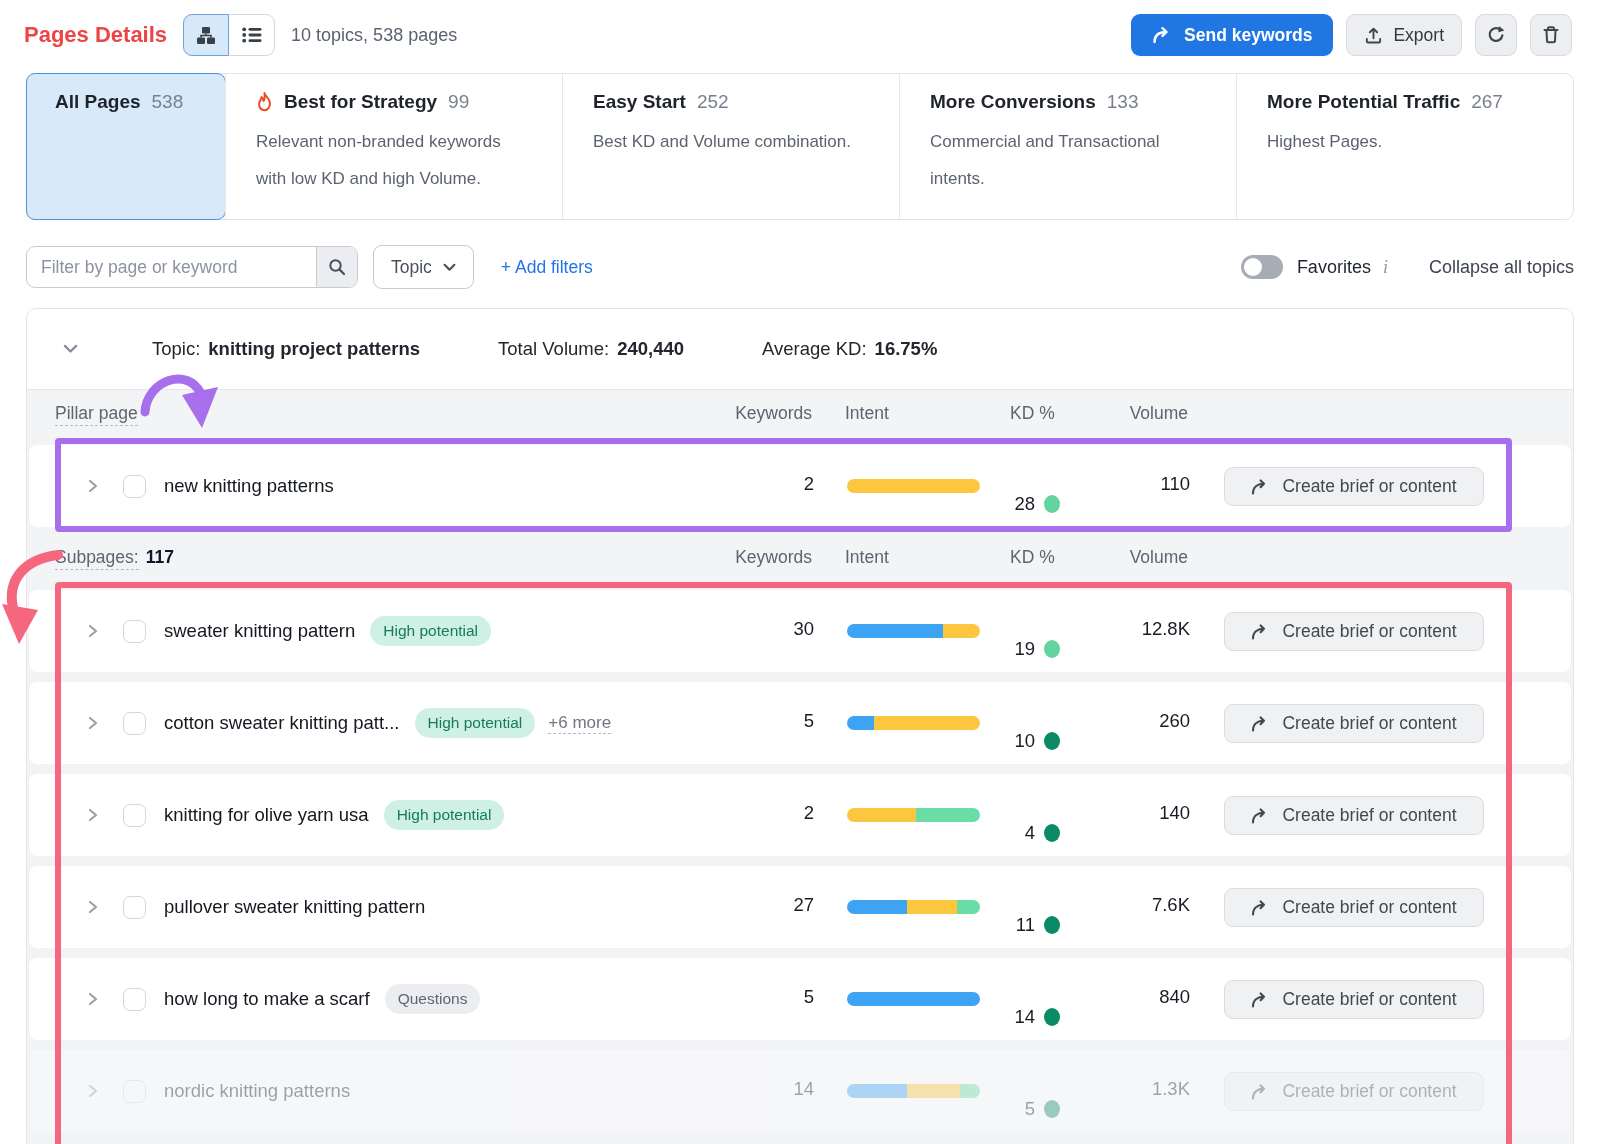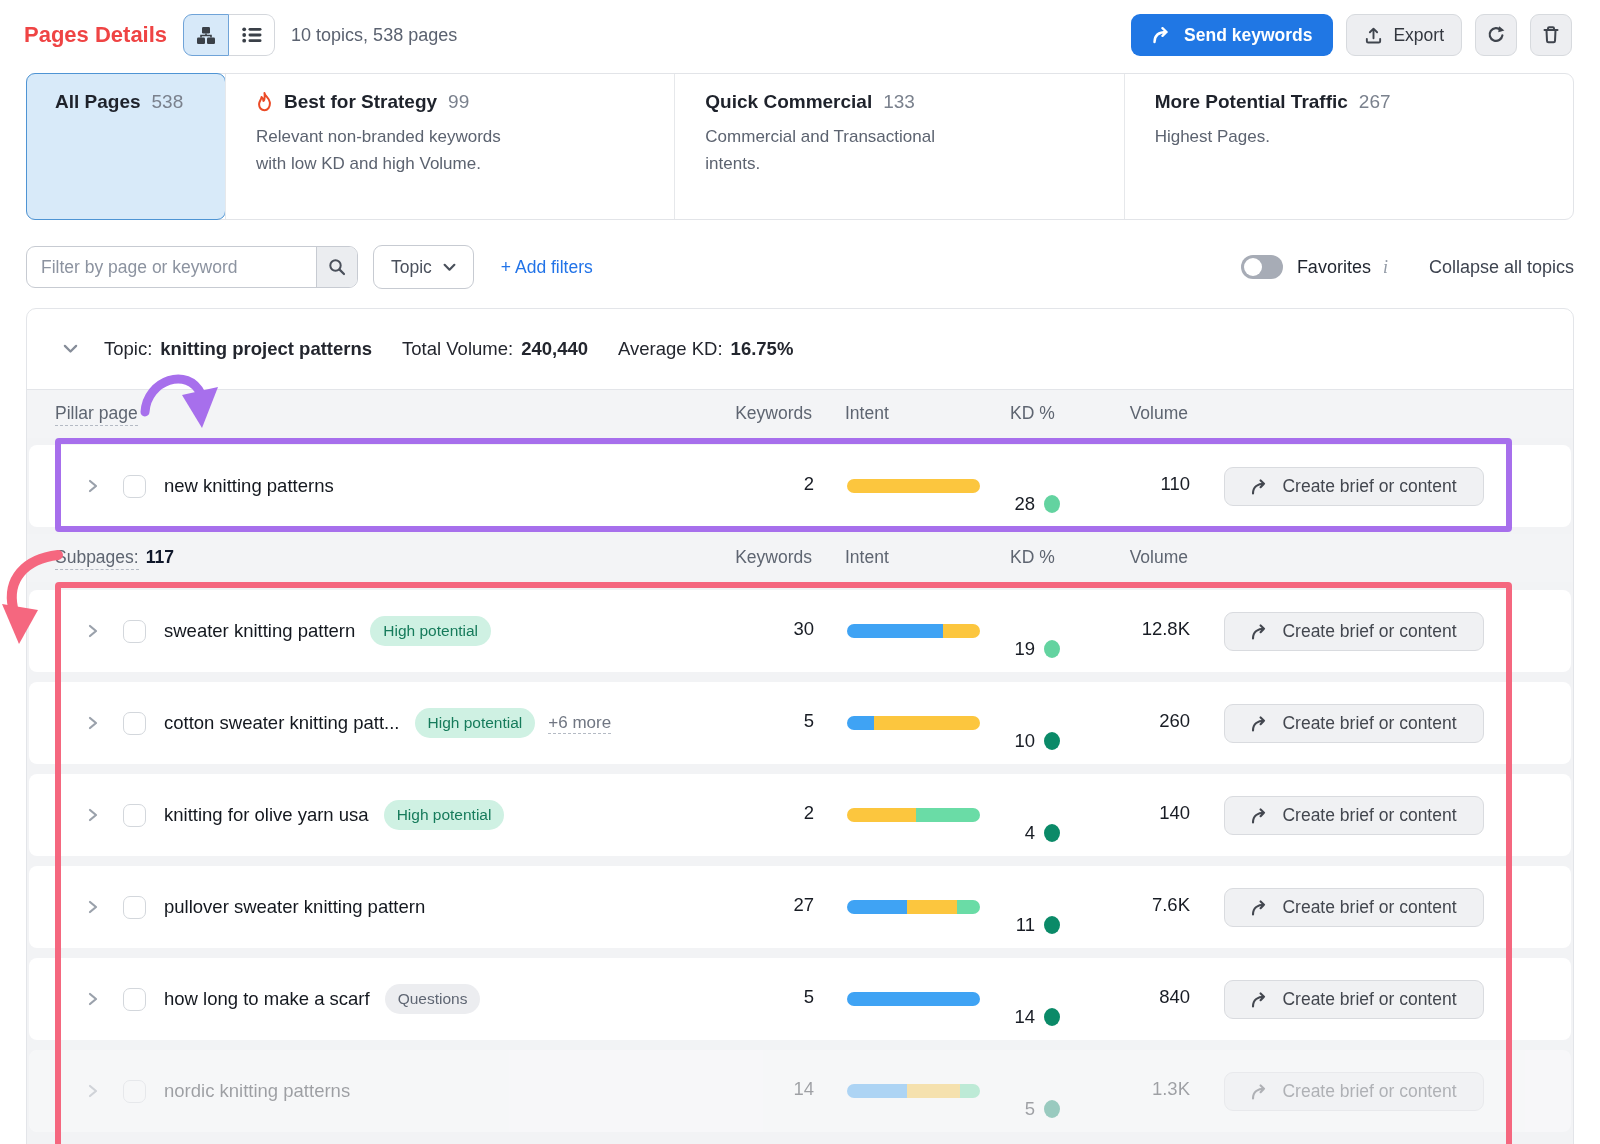--- a/index.html
+++ b/index.html
@@ -23,38 +23,38 @@
   .btn-primary{background:var(--accent,#2077E4);color:#fff;font-weight:700;padding:0 21px;}
   .btn-gray{background:#EDEEF1;border:1px solid #D7DADE;color:#33373F;padding:0 17px;}
   .btn-icon{width:42px;padding:0;justify-content:center;}
   
   .tabs{margin:7px 26px 0;display:flex;border:1px solid #E2E4E8;border-radius:9px;height:147px;box-sizing:border-box;position:relative;}
   .tab{flex:1;padding:17px 24px 12px 30px;border-left:1px solid #E6E8EB;box-sizing:border-box;cursor:pointer;}
   .tab.first{flex:0 0 200px;border-left:none;padding-left:28px;}
   .tab.active{background:var(--active-bg,#D8EAF9);border:1px solid var(--active-bd,#4E94D4);border-radius:9px;margin:-1px;height:147px;}
   .tab-title{display:flex;align-items:center;gap:11px;font-size:19px;font-weight:700;color:#1E222B;white-space:nowrap;}
   .tab-count{font-weight:400;color:#7A818D;}
-  .tab-desc{margin-top:10px;font-size:17px;line-height:27px;color:#5C6370;max-width:260px;}
+  .tab-desc{margin-top:10px;font-size:17px;line-height:37px;color:#5C6370;max-width:260px;}
   
   .filter-row{margin:26px 26px 0;display:flex;align-items:center;height:42px;}
   .search-box{display:flex;width:332px;height:42px;border:1px solid #C7CBD2;border-radius:9px;overflow:hidden;box-sizing:border-box;background:#fff;}
   .search-box input{border:none;outline:none;flex:1;padding:0 14px;font-size:17.5px;color:#333;font-family:inherit;background:transparent;}
   .search-box input::placeholder{color:#8C93A0;}
   .search-btn{width:41px;background:#EBEDF0;border:none;border-left:1px solid #C7CBD2;display:flex;align-items:center;justify-content:center;cursor:pointer;}
   .topic-pill{margin-left:15px;height:42px;border:1px solid #C7CBD2;border-radius:9px;display:flex;align-items:center;gap:11px;padding:0 17px;font-size:17.5px;color:#4A505C;cursor:pointer;background:#fff;}
   .add-filters{margin-left:27px;color:var(--link,#2173E8);font-size:17.5px;font-weight:500;cursor:pointer;}
   .filter-right{margin-left:auto;display:flex;align-items:center;}
   .toggle{width:42px;height:24px;border-radius:12px;background:#A7ACB6;position:relative;cursor:pointer;}
   .toggle .knob{position:absolute;left:3px;top:3px;width:18px;height:18px;border-radius:50%;background:#fff;}
   .fav-label{font-size:18px;color:#1F242E;margin-left:14px;}
   .info-i{margin-left:12px;color:#9199A5;font-size:18px;font-style:italic;font-family:"Liberation Serif",serif;}
   .collapse-link{margin-left:41px;font-size:18px;color:#3E4450;cursor:pointer;}
   
   .panel{margin:20px 26px 0;border:1px solid #E3E5E9;border-radius:10px;min-height:900px;background:#fff;position:relative;box-sizing:border-box;overflow:hidden;}
-  .topic-row{display:flex;align-items:center;height:80px;padding-left:36px;font-size:18.5px;color:#23262E;box-sizing:border-box;}
+  .topic-row{display:flex;align-items:center;height:80px;padding-left:36px;font-size:18.5px;color:#23262E;box-sizing:border-box;gap:48px;}
   .topic-row .grp{margin-right:30px;display:flex;gap:8px;align-items:center;white-space:nowrap;}
   .topic-row b{font-weight:700;}
   .topic-chev{margin-right:26px;cursor:pointer;}
   .tablewrap{background:#F2F3F5;}
   .thead{height:48px;background:#F3F4F6;position:relative;font-size:17.5px;color:#5E6571;}
   .thead.bt{border-top:1px solid #E3E5E9;}
   .th{position:absolute;top:13px;white-space:nowrap;}
   .th-name{left:28px;}
   .dashed{border-bottom:1px dashed #B4BAC4;padding-bottom:2px;cursor:pointer;}
   .sub-count{color:#0f172a;font-weight:700;border-bottom:none;margin-left:7px;}
@@ -169,21 +169,28 @@
             <path d="M8 1 C8.5 4.2 12.6 5.6 13.1 9.9 C13.6 14.3 10.9 17.4 8 17.4 C5.1 17.4 2.5 15 2.9 11.1 C3.2 8.6 5 7.2 5.2 4.8 C6.4 5.8 7.1 7 6.9 8.6 C8.6 7.5 8.3 3.9 8 1 Z" fill="none" stroke="#EB4A26" stroke-width="1.9" stroke-linejoin="round"></path>
           </svg>
       </span>
       <span>Best for Strategy</span>
         <span class="tab-count">99</span>
     </div>
     <div class="tab-desc">Relevant non-branded keywords with low KD and high Volume.</div>
   </div>
   <div class="tab">
     <div class="tab-title">
-        <span>Quick Commercial</span>
+        <span>Easy Start</span>
+        <span class="tab-count">252</span>
+      </div>
+    <div class="tab-desc">Best KD and Volume combination.</div>
+  </div>
+  <div class="tab">
+    <div class="tab-title">
+        <span>More Conversions</span>
         <span class="tab-count">133</span>
       </div>
     <div class="tab-desc">Commercial and Transactional intents.</div>
   </div>
   <div class="tab">
     <div class="tab-title">
         <span>More Potential Traffic</span>
         <span class="tab-count">267</span>
       </div>
     <div class="tab-desc">Highest Pages.</div>

